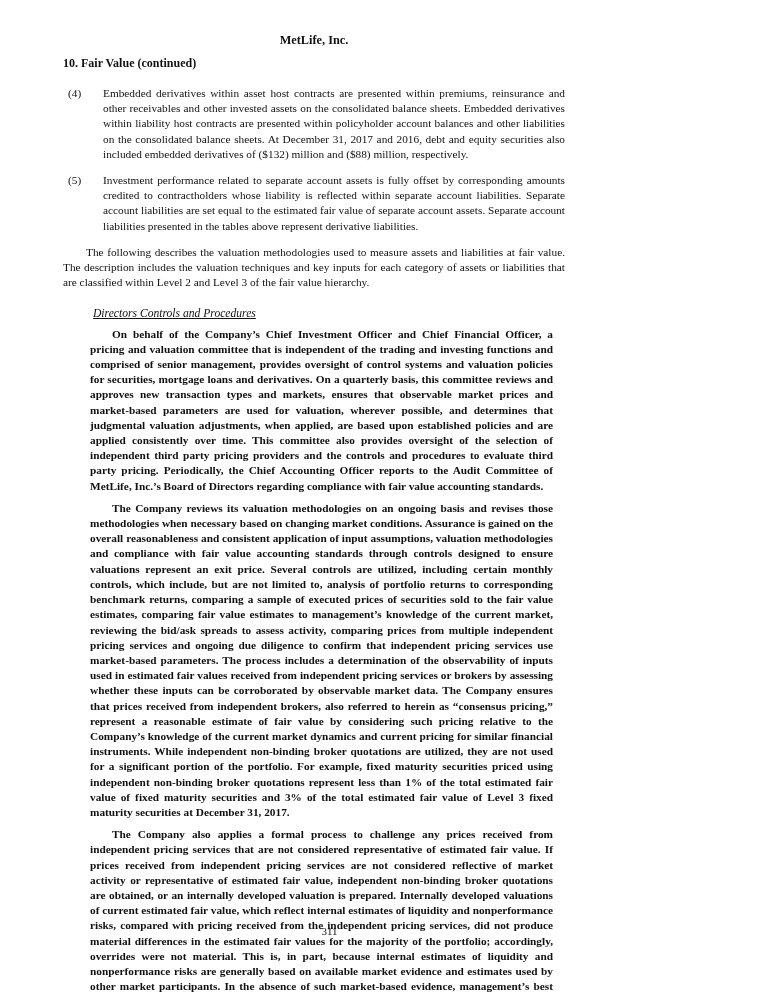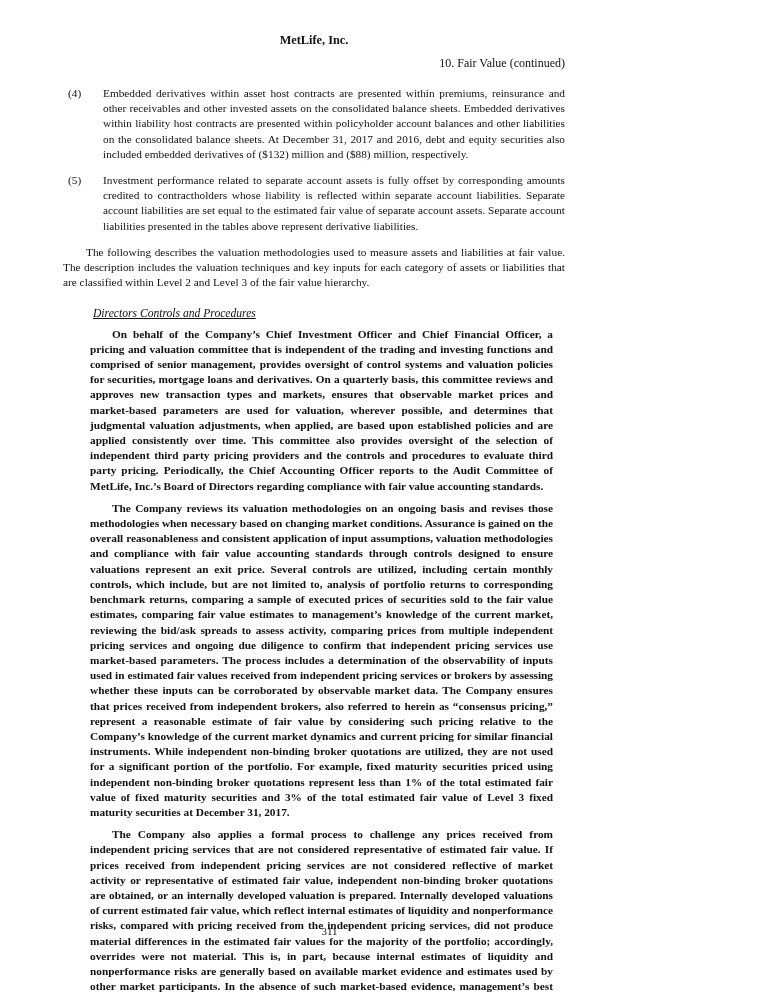--- a/index.html
+++ b/index.html
@@ -27,25 +27,24 @@
     line-height: 14px;
   }
   .doc-subtitle {
     text-align: center;
     font-weight: bold;
     font-size: 12.3px;
     line-height: 14px;
     margin-top: 9px;
   }
   .section-title {
-    font-weight: normal;
+    font-weight: bold;
     font-size: 12px;
     line-height: 14px;
     margin-top: 9px;
-    text-align: right;
   }
   .footnotes {
     margin-top: 16px;
   }
   .footnote {
     position: relative;
     padding-left: 40px;
     text-align: justify;
     margin-bottom: 11px;
   }

